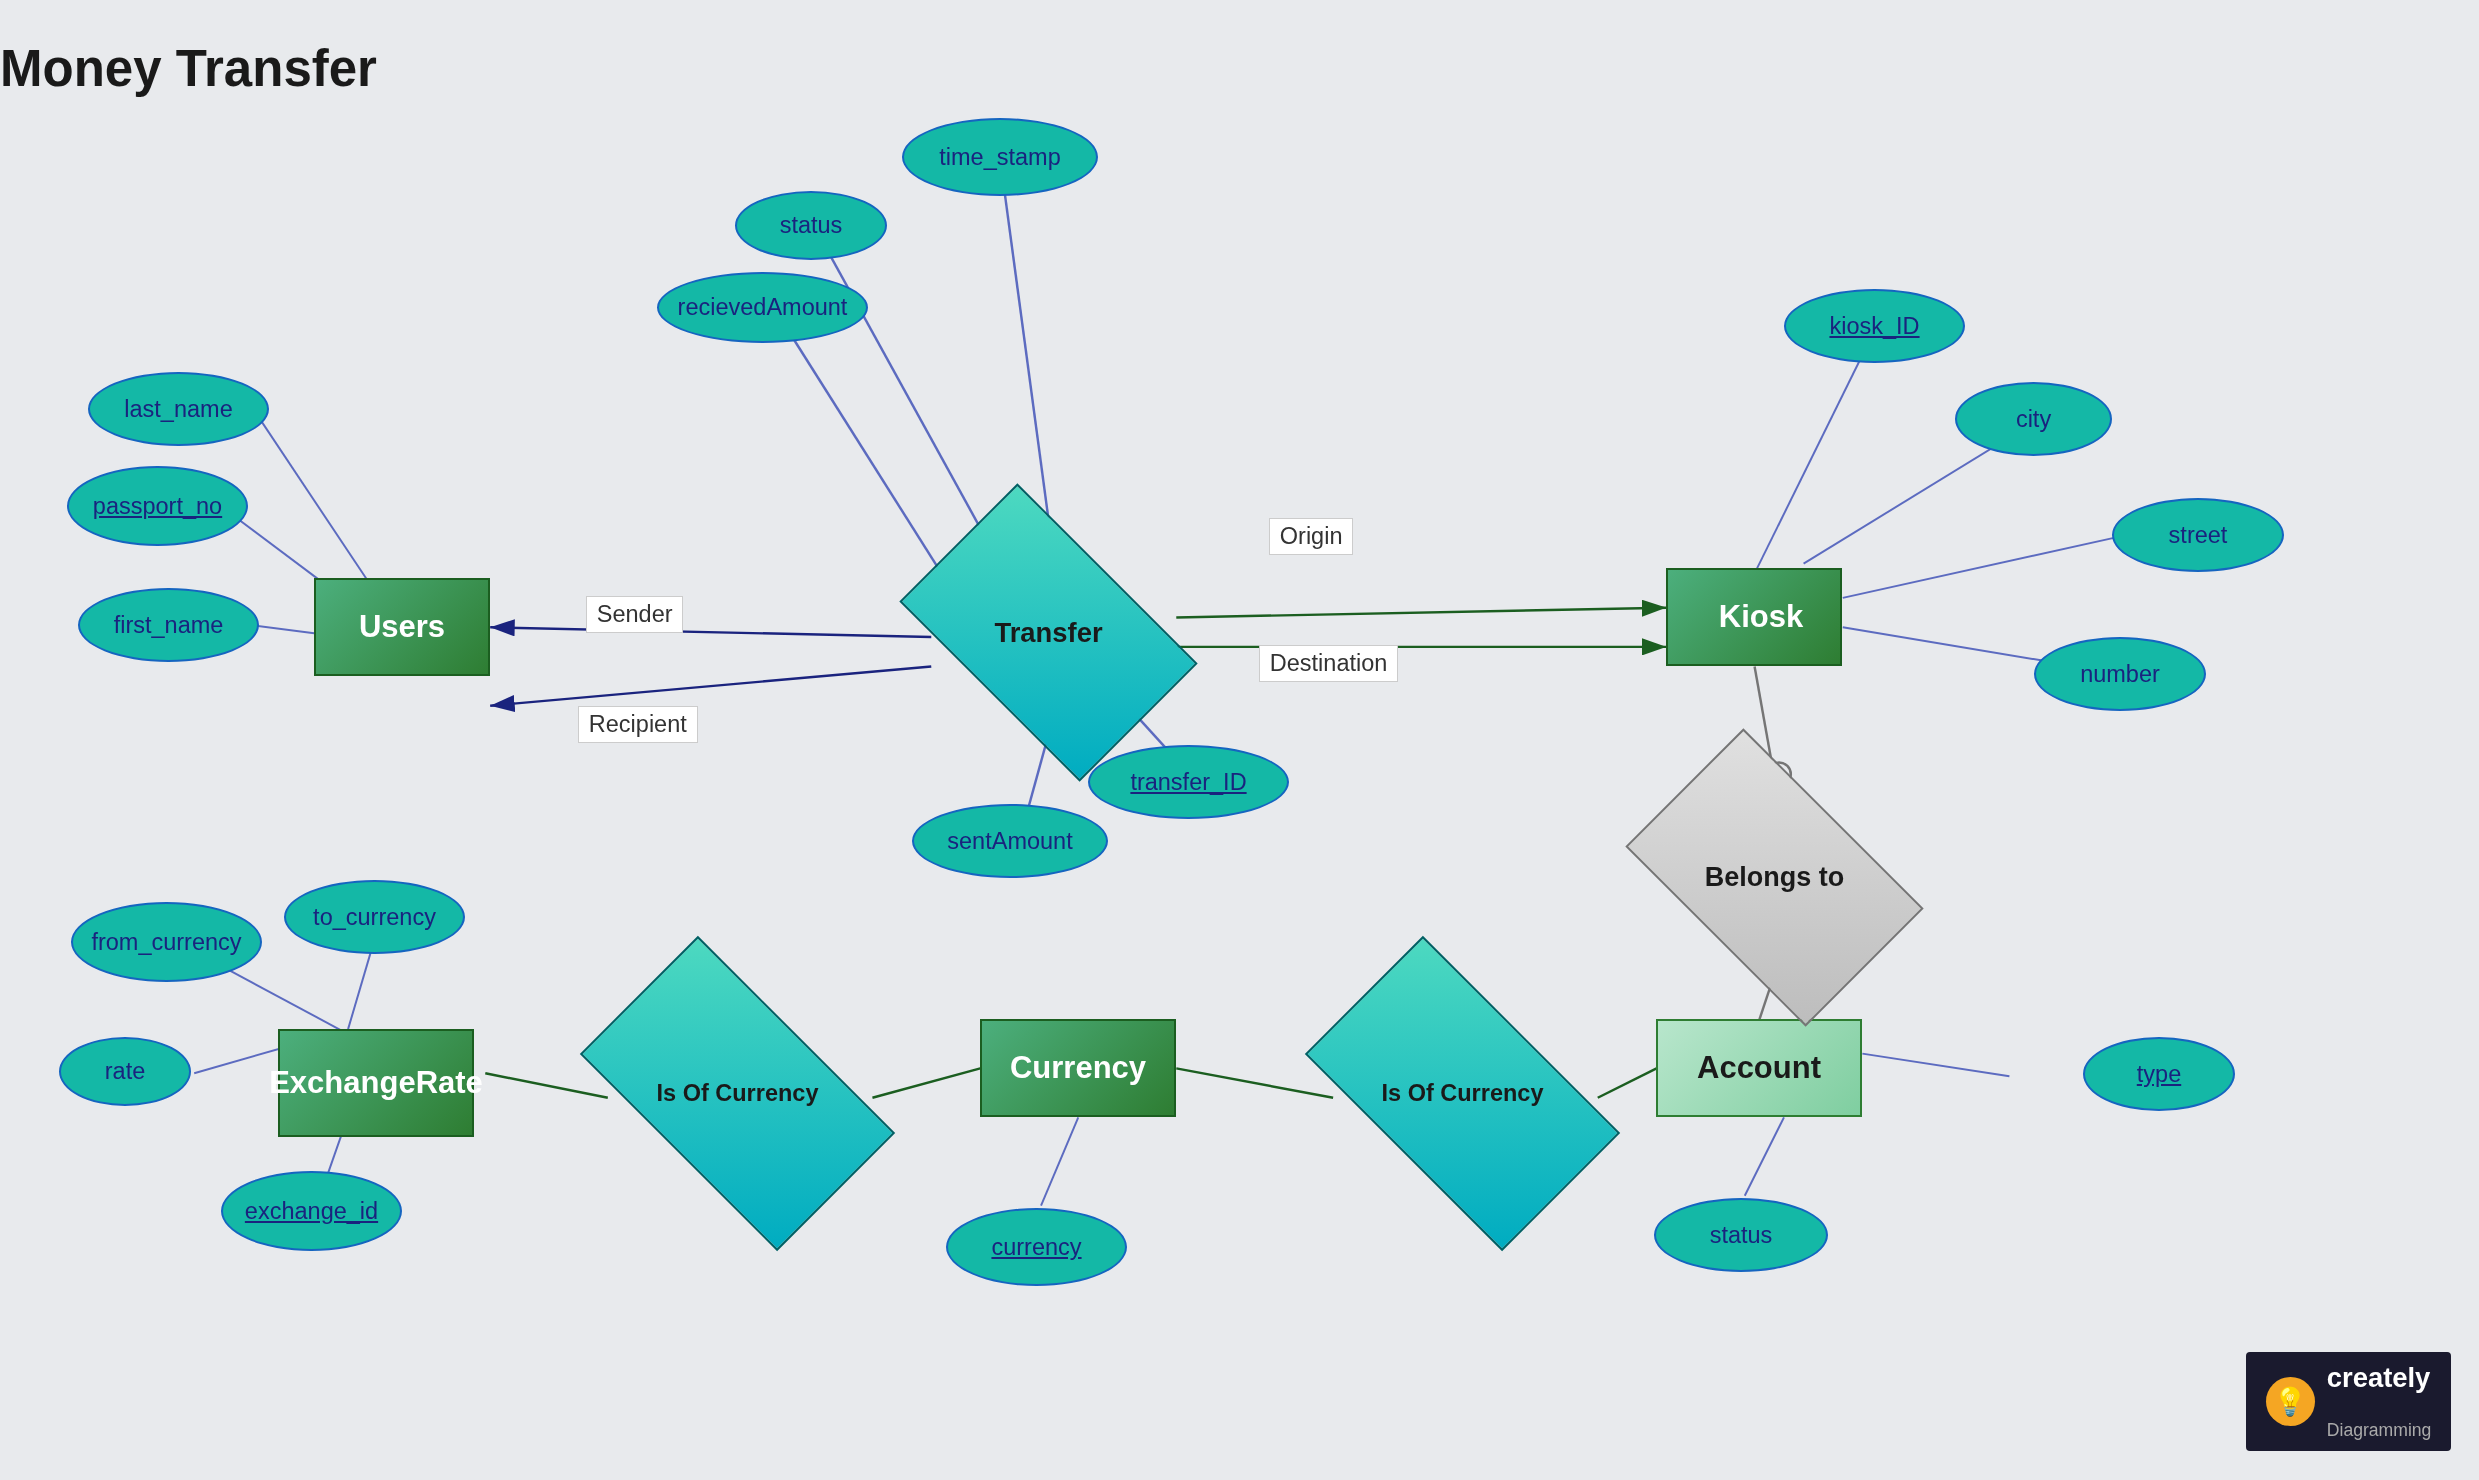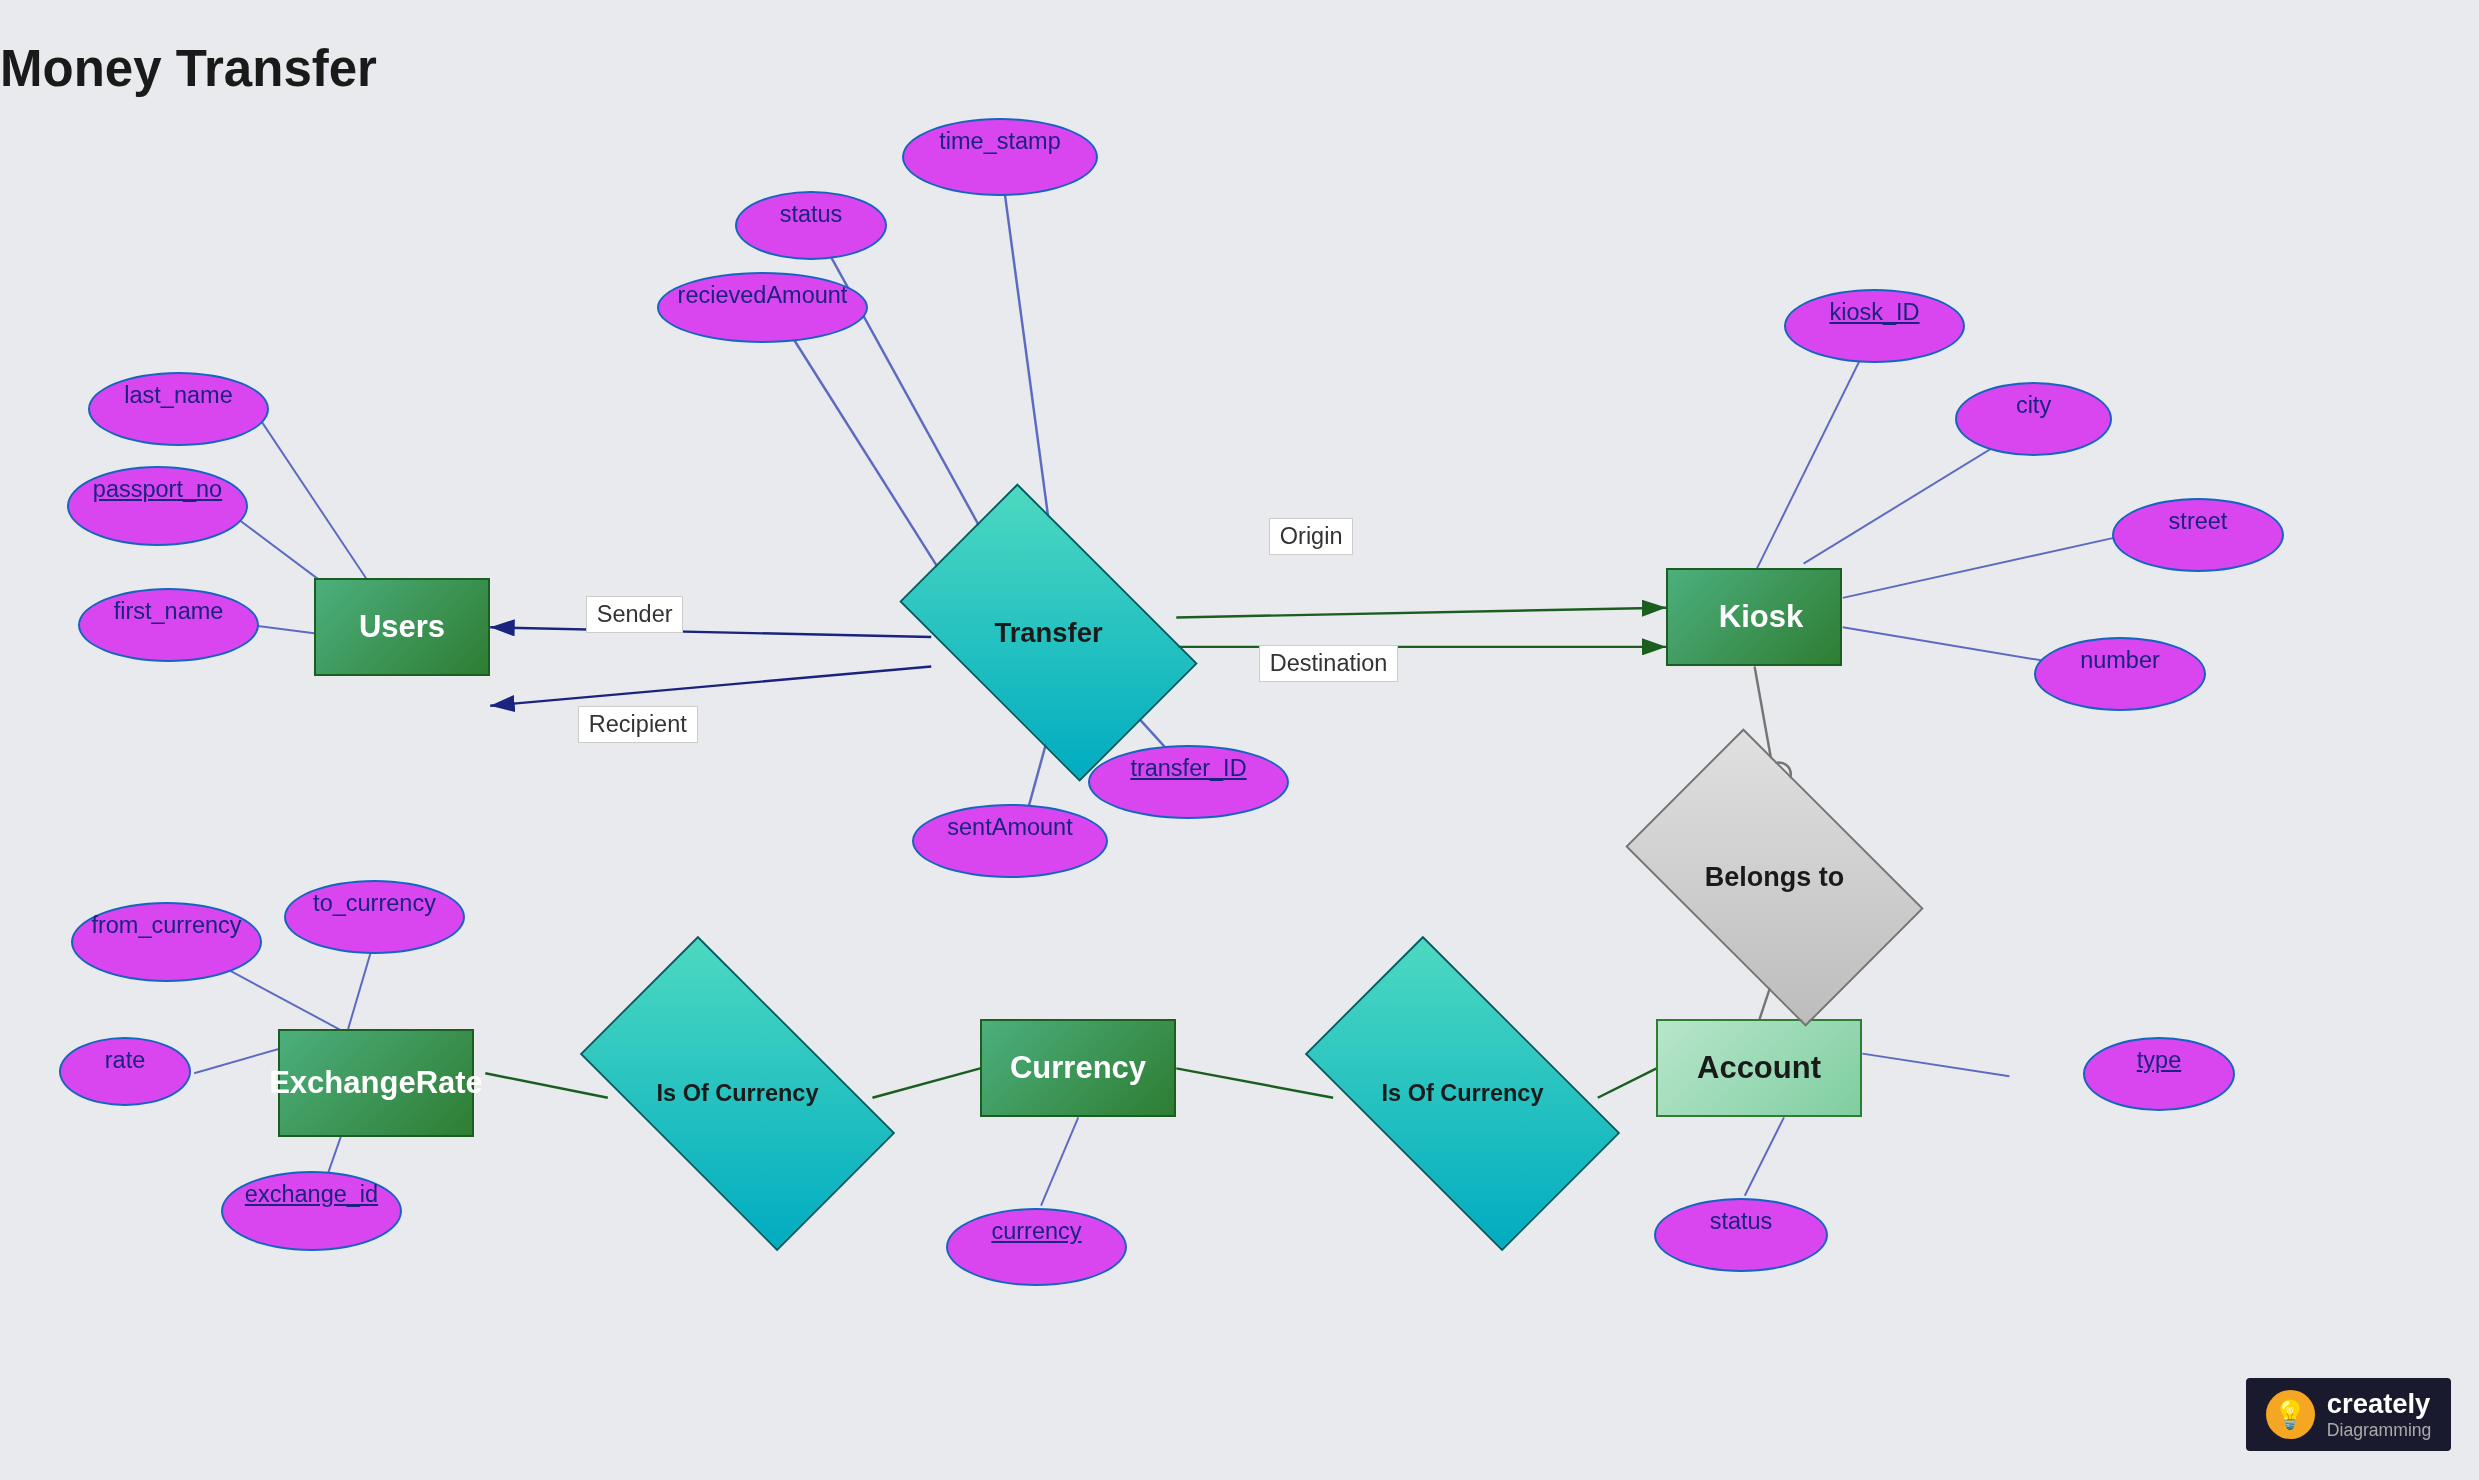--- a/index.html
+++ b/index.html
@@ -74,25 +74,25 @@
       color: #1a1a1a;
       text-align: center;
     }
     .diamond-gray {
       background: linear-gradient(135deg, #e0e0e0, #bdbdbd);
       border: 2.9px solid #757575;
     }
     
     .attr {
       position: absolute;
-      background: #d946ef;
+      background: #14b8a6;
       border: 2px solid #1565c0;
       border-radius: 50%;
       display: flex;
-      align-items: flex-start;
+      align-items: center;
       justify-content: center;
       text-align: center;
       font-size: 23.5px;
       color: #1a237e;
       z-index: 10;
       padding: 7.8px;
     }
     .attr-underline {
       text-decoration: underline;
     }
@@ -135,20 +135,21 @@
       flex-direction: column;
     }
     .creately-text .name {
       font-size: 27.4px;
       font-weight: bold;
       color: white;
     }
     .creately-text .sub {
       font-size: 17.6px;
       color: #aaa;
+      margin-top: 26px;
     }
   </style>
 </head>
 <body>
 
 <div class="diagram-container">
   <div class="title">Money Transfer</div>
 
   <svg class="connections" viewBox="0 0 2530 1510" width="2480" height="1480">
 

